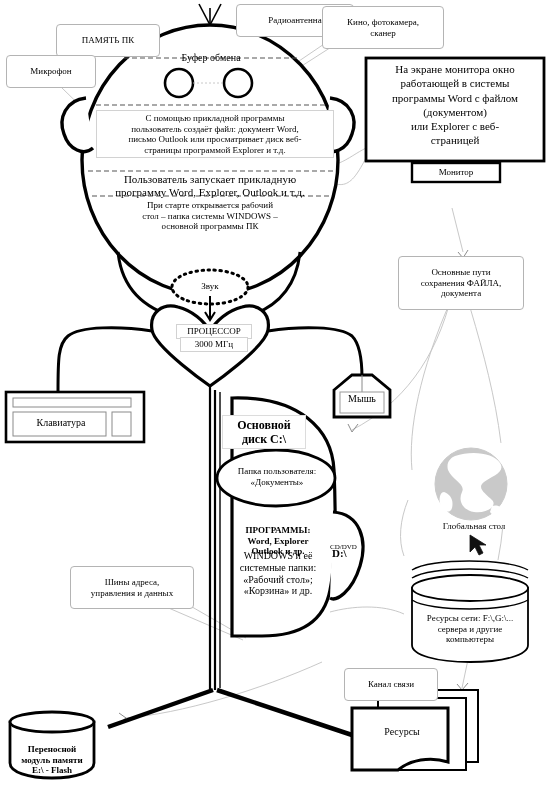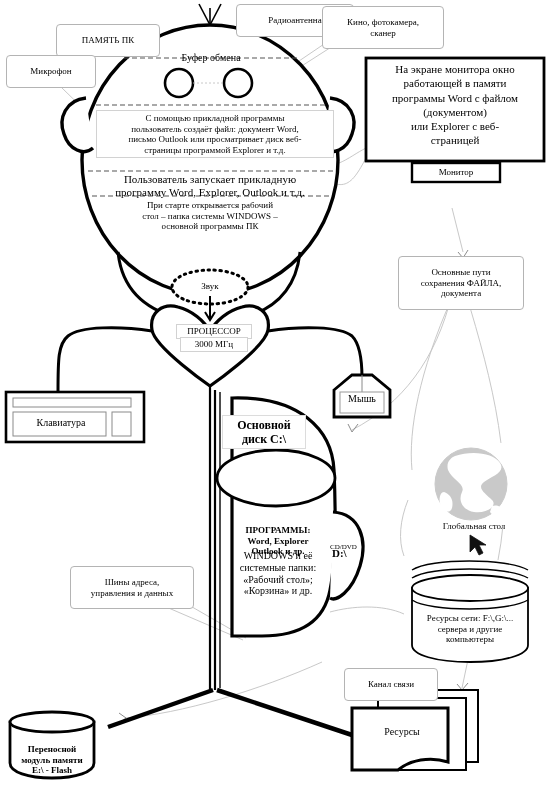--- a/index.html
+++ b/index.html
@@ -224,38 +224,40 @@
 страницы программой Explorer и т.д.</div>
 
   <div class="lbl nobox sz11" style="left:90px;top:173px;width:240px;">Пользователь запускает прикладную
 программу Word, Explorer, Outlook и т.д.</div>
 
   <div class="lbl nobox sz9" style="left:100px;top:200px;width:220px;">При старте открывается рабочий
 стол – папка системы WINDOWS –
 основной программы ПК</div>
 
   <div class="lbl nobox sz11" style="left:372px;top:62px;width:166px;line-height:1.3;">На экране монитора окно
-работающей в памяти
+работающей в системы
 программы Word с файлом
 (документом)
 или Explorer с веб-
 страницей</div>
   <div class="lbl nobox sz9" style="left:414px;top:167px;width:84px;">Монитор</div>
 
   <div class="lbl nobox sz9" style="left:186px;top:281px;width:48px;">Звук</div>
 
   <div class="lbl thinbox" style="left:176px;top:324px;width:70px;border-color:#d2d2d2;padding:1px 2px;">ПРОЦЕССОР</div>
   <div class="lbl thinbox" style="left:180px;top:337px;width:62px;border-color:#d2d2d2;padding:1px 2px;">3000 МГц</div>
 
   <div class="lbl nobox sz10" style="left:20px;top:417px;width:82px;">Клавиатура</div>
   <div class="lbl nobox sz10" style="left:341px;top:393px;width:42px;">Мышь</div>
 
   <div class="lbl thinbox b sz12" style="left:222px;top:398px;width:74px;border-color:#dcdcdc;">Основной
 диск C:\</div>
 
+  <div class="lbl nobox sz9" style="left:228px;top:466px;width:98px;">Папка пользователя:
+«Документы»</div>
 
   <div class="lbl nobox sz9 b" style="left:228px;top:508px;width:100px;">ПРОГРАММЫ:
 Word, Explorer
 Outlook и др.</div>
 
   <div class="lbl nobox sz8" style="left:226px;top:550px;width:104px;">WINDOWS и её
 системные папки:
 «Рабочий стол»;
 «Корзина» и др.</div>
 

